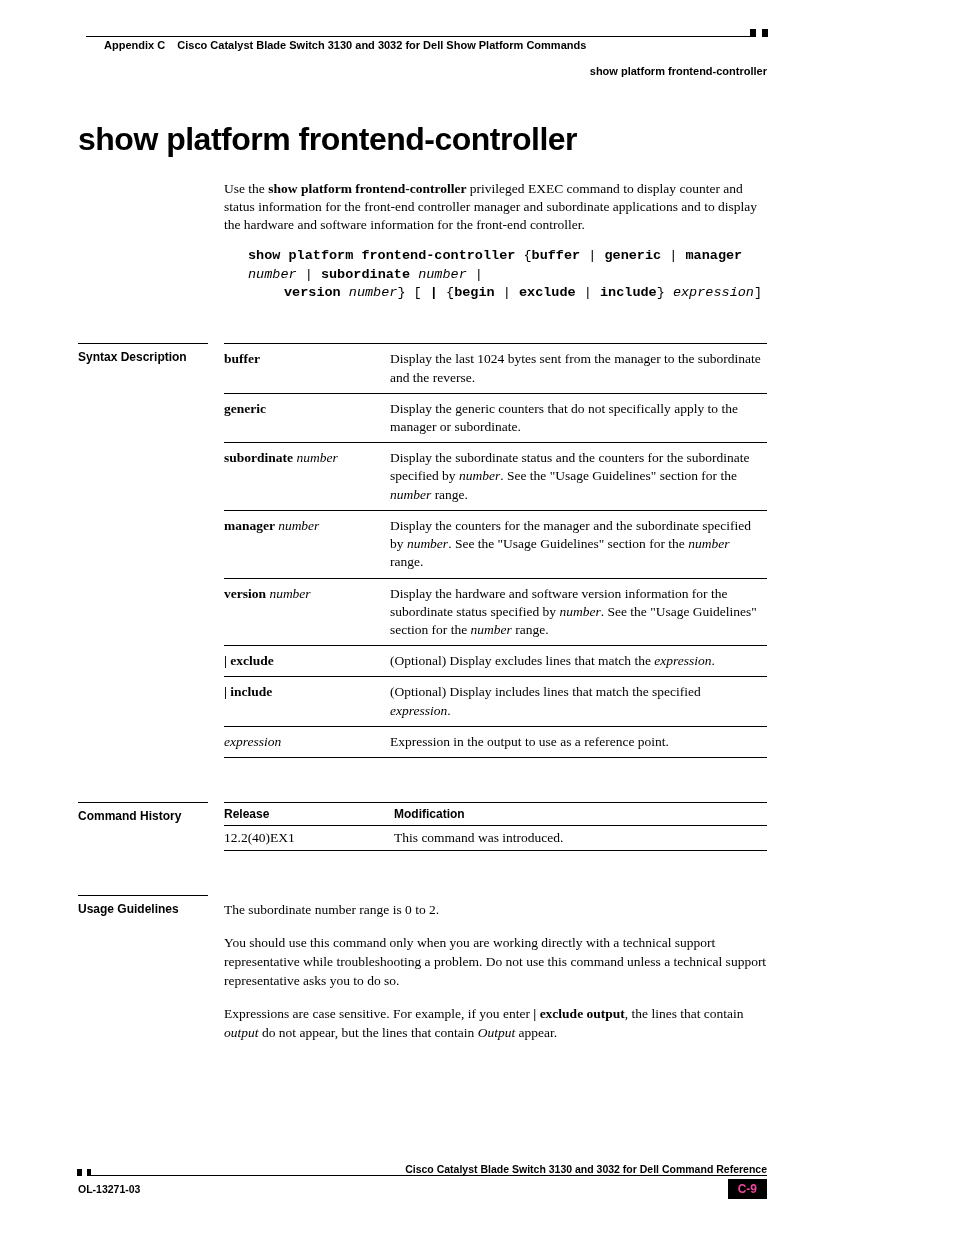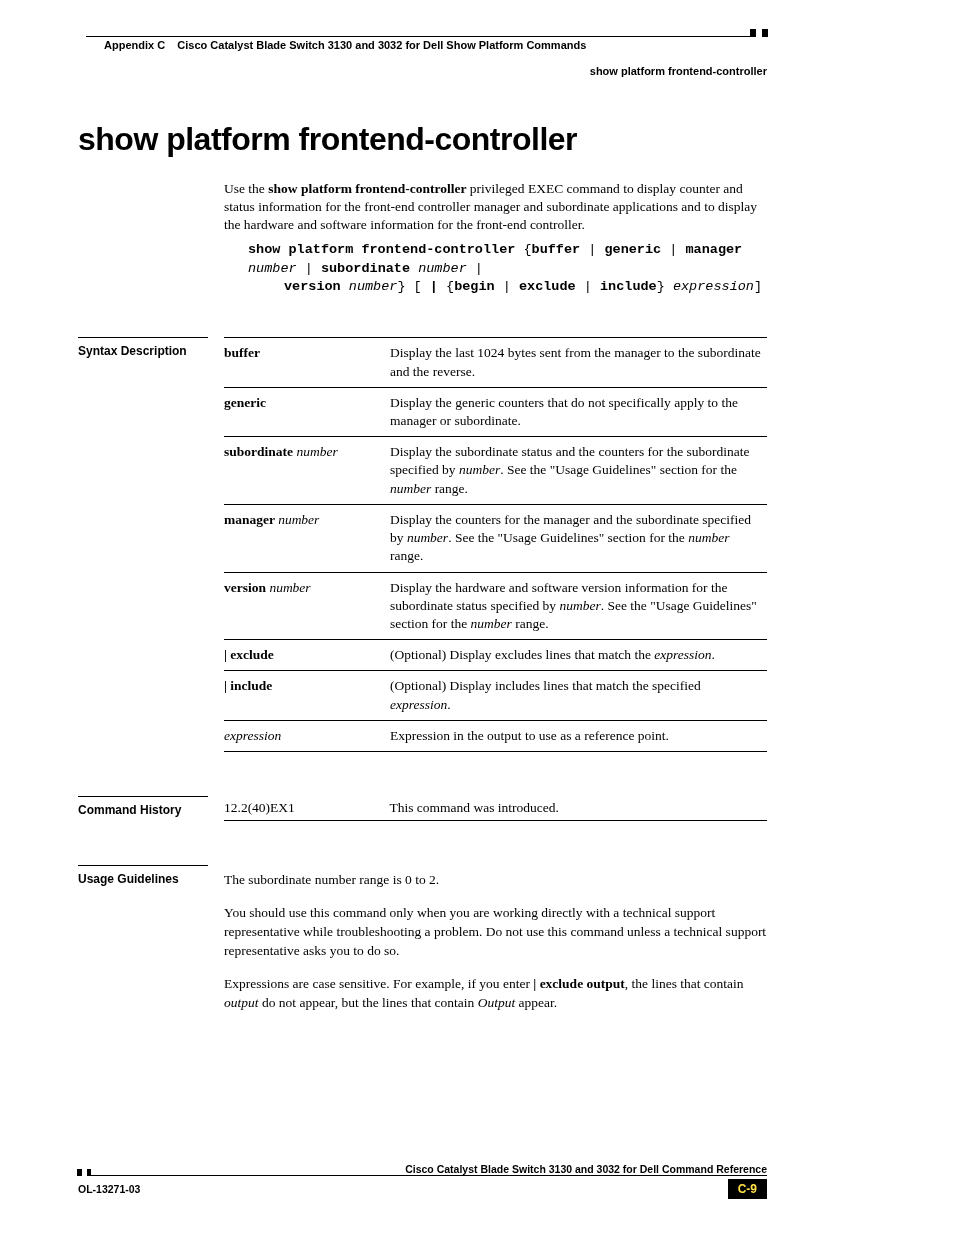--- a/index.html
+++ b/index.html
@@ -61,21 +61,21 @@
     font-size: 32px;
     margin: 0 0 22px 0;
     letter-spacing: -0.5px;
   }
   .body-area {
     margin-left: 146px;
   }
   .intro p {
     font-size: 13.5px;
     line-height: 1.35;
-    margin: 0 0 6px 0;
+    margin: 0 0 12px 0;
   }
   .syntax-block {
     margin-left: 24px;
     font-size: 13.5px;
     line-height: 1.4;
     margin-bottom: 40px;
     font-family: Liberation Mono, monospace;
   }
   .syntax-block .hang {
     padding-left: 36px;
@@ -193,21 +193,21 @@
     justify-content: space-between;
     align-items: center;
   }
   .footer-left {
     font-family: Arial, Helvetica, sans-serif;
     font-weight: bold;
     font-size: 10.5px;
   }
   .footer-page {
     background: #000;
-    color: #fde047;
+    color: #ec4899;
     font-family: Arial, Helvetica, sans-serif;
     font-weight: bold;
     font-size: 12px;
     padding: 3px 10px;
   }
 </style>
 </head>
 <body>
 
 <div class="page">
@@ -275,20 +275,24 @@
         </tr>
       </tbody>
         </table>
     </div>
 
 
     <div class="section">
       <div class="section-label">Command History</div>
       <table class="history">
         <tbody>
+            <tr>
+          <th class="col-rel">Release</th>
+          <th>Modification</th>
+        </tr>
         <tr>
           <td>12.2(40)EX1</td>
           <td>This command was introduced.</td>
         </tr>
       </tbody>
         </table>
     </div>
 
     <div class="section usage">
       <div class="section-label">Usage Guidelines</div>

